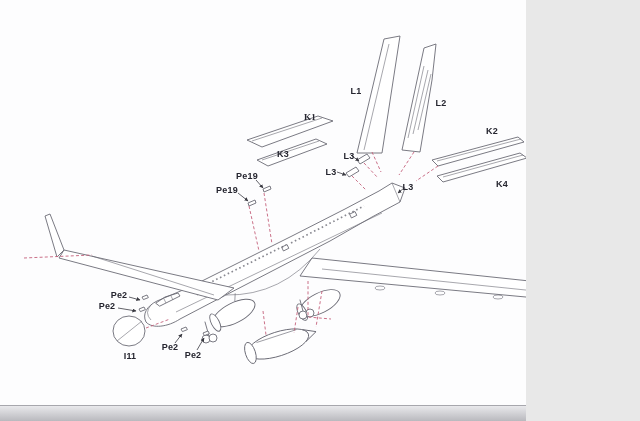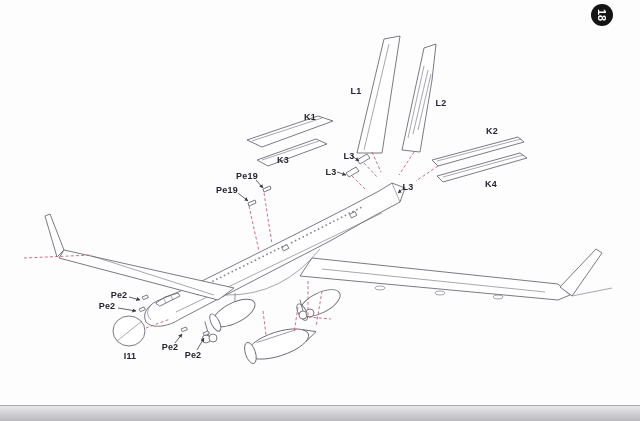--- a/index.html
+++ b/index.html
@@ -1,17 +1,17 @@
 <!DOCTYPE html>
 <html style="--line: #6b6b75; --leader: #c4607a; --label: #262630; --badge_bg: #141414; --badge_text: #ffffff; --page_edge: #b9b9be;"><head>
 <meta charset="utf-8">
 <style>
   html,body{margin:0;padding:0;background:#e8e8e8;}
   .sheet{
-    position:relative;width:640px;height:421px;background:#fdfdfe;
+    position:relative;width:526px;height:421px;background:#fdfdfe;
     overflow:hidden;font-family:"Liberation Sans",sans-serif;
   }
   .diagram{position:absolute;left:0;top:0;}
   .labels{position:absolute;inset:0;pointer-events:none;}
   .part-label{
     position:absolute;transform:translate(-50%,-50%);
     font:bold 9px "Liberation Sans",sans-serif;
     color:var(--label,#262630);white-space:nowrap;letter-spacing:.2px;
   }
   .badge{
@@ -173,24 +173,24 @@
       <path class="arrowline" marker-end="url(#ah)" d="M197,350 L204,338"></path>
       <path class="arrowline" marker-end="url(#ah)" d="M352,156 L359,161"></path>
       <path class="arrowline" marker-end="url(#ah)" d="M337,172 L346,175"></path>
       <path class="arrowline" marker-end="url(#ah)" d="M404,188 L398,193"></path>
     </g>
   </svg>
 
   <div class="labels">
       <span class="part-label" style="left: 356px; top: 91px;">L1</span>
       <span class="part-label" style="left: 441px; top: 103px;">L2</span>
-      <span class="part-label" style="left: 310px; top: 117px;">K1</span>
+      <span class="part-label" style="left: 310px; top: 117px; font-family: Liberation Serif, serif;">K1</span>
       <span class="part-label" style="left: 492px; top: 131px;">K2</span>
-      <span class="part-label" style="left: 283px; top: 160px;">K3</span>
-      <span class="part-label" style="left: 491px; top: 184px;">K4</span>
+      <span class="part-label" style="left: 283px; top: 154px;">K3</span>
+      <span class="part-label" style="left: 502px; top: 184px;">K4</span>
       <span class="part-label" style="left: 349px; top: 156px;">L3</span>
       <span class="part-label" style="left: 331px; top: 172px;">L3</span>
       <span class="part-label" style="left: 408px; top: 187px;">L3</span>
       <span class="part-label" style="left: 247px; top: 176px;">Pe19</span>
       <span class="part-label" style="left: 227px; top: 190px;">Pe19</span>
       <span class="part-label" style="left: 119px; top: 295px;">Pe2</span>
       <span class="part-label" style="left: 107px; top: 306px;">Pe2</span>
       <span class="part-label" style="left: 170px; top: 347px;">Pe2</span>
       <span class="part-label" style="left: 193px; top: 355px;">Pe2</span>
       <span class="part-label" style="left: 130px; top: 356px; text-align: center;">I11</span>

